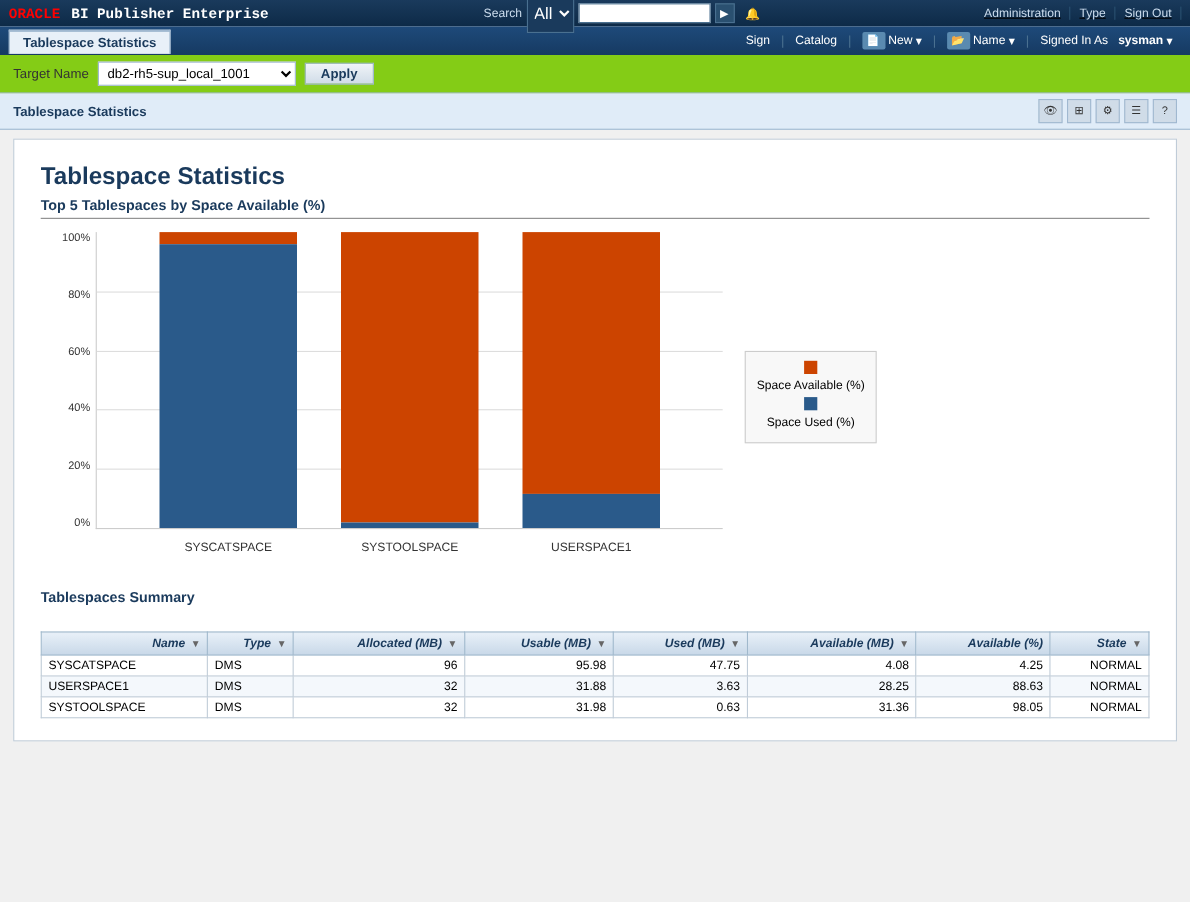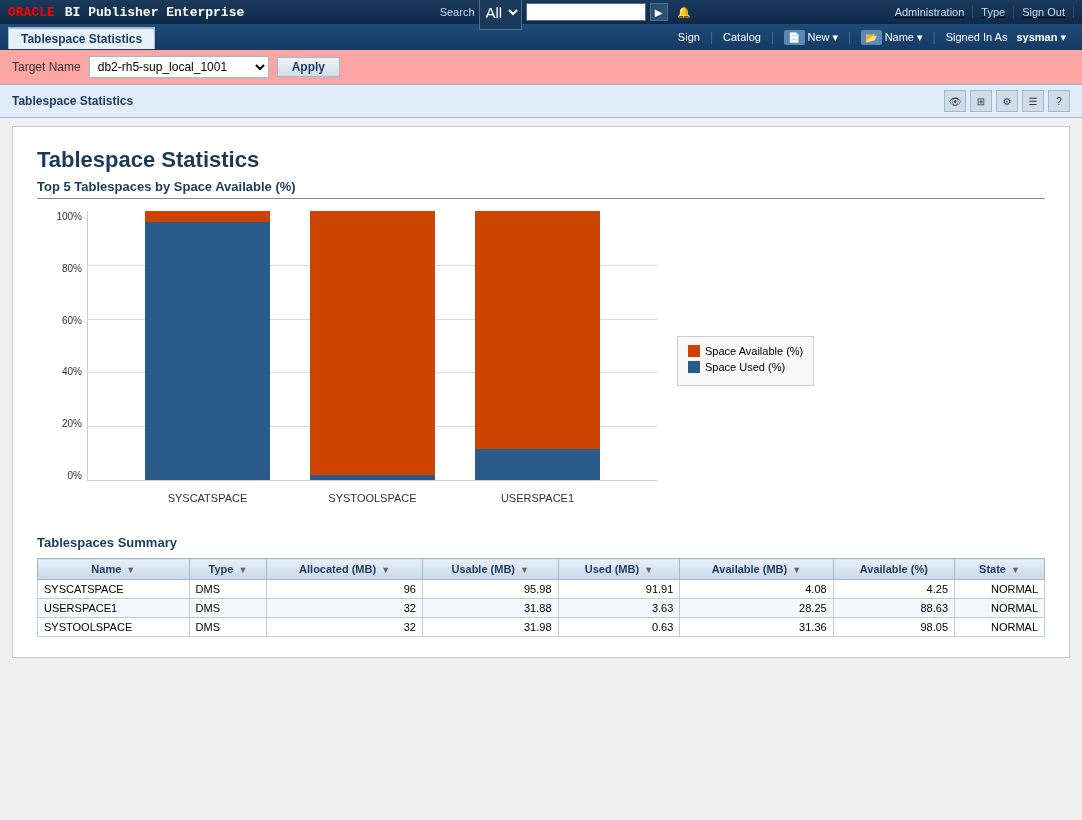--- a/index.html
+++ b/index.html
@@ -47,21 +47,21 @@
       padding: 3px 12px; font-size: 12px; font-weight: bold; color: #1a3a5c; cursor: pointer; margin-top: 2px;
     }
     #second-nav-right { display: flex; align-items: center; gap: 2px; }
     .nav-btn {
       color: #fff; font-size: 11px; padding: 2px 8px; cursor: pointer; display: flex; align-items: center; gap: 3px;
     }
     .nav-divider { color: #4a7090; }
 
     
     #toolbar {
-      background: #fca5a5; border-bottom: 1px solid #a0b8d0; padding: 6px 12px; display: flex; align-items: center; gap: 8px;
+      background: #84cc16; border-bottom: 1px solid #a0b8d0; padding: 6px 12px; display: flex; align-items: center; gap: 8px;
     }
     #target-label { font-size: 12px; color: #333; }
     #target-select {
       font-size: 12px; height: 22px; padding: 0 4px; border: 1px solid #a0b8d0; background: #fff; min-width: 180px;
     }
     #apply-btn {
       background: linear-gradient(to bottom, #f0f4f8, #d0dce8);
       border: 1px solid #a0b8d0; padding: 2px 14px; font-size: 12px; cursor: pointer; color: #1a3a5c; font-weight: bold;
     }
 
@@ -93,30 +93,30 @@
     .y-label { font-size: 10px; color: #333; }
     #chart-body { position: absolute; left: 50px; right: 0; top: 0; bottom: 30px; border-left: 1px solid #ccc; border-bottom: 1px solid #ccc; }
     .h-grid { position: absolute; left: 0; right: 0; border-top: 1px solid #ddd; }
     .bar-group { position: absolute; bottom: 0; display: flex; flex-direction: column; width: 120px; }
     .bar-available { background: #cc4400; }
     .bar-used { background: #2a5a8a; }
     .bar-label { position: absolute; bottom: -24px; left: 0; right: 0; text-align: center; font-size: 11px; color: #333; }
 
     
     #chart-legend { margin-left: 20px; padding: 8px 10px; border: 1px solid #ccc; background: #f8f8f8; align-self: center; min-width: 110px; }
-    .legend-item { display: flex; align-items: center; gap: 5px; margin-bottom: 4px; font-size: 11px; }
+    .legend-item { display: flex; align-items: center; gap: 5px; margin-bottom: 4px; font-size: 11px; flex-direction: column; }
     .legend-color { width: 12px; height: 12px; flex-shrink: 0; }
 
     
     #table-section {}
-    #table-heading { font-size: 13px; font-weight: bold; color: #1a3a5c; margin-bottom: 8px; }
+    #table-heading { font-size: 13px; font-weight: bold; color: #1a3a5c; margin-bottom: 24px; }
     #summary-table { border-collapse: collapse; width: 100%; font-size: 11px; }
     #summary-table th {
       background: linear-gradient(to bottom, #e8f0f8, #c8d8e8);
-      border: 1px solid #a0b8cc; padding: 4px 6px; text-align: center; color: #1a3a5c; font-weight: bold; white-space: nowrap;
+      border: 1px solid #a0b8cc; padding: 4px 6px; text-align: right; color: #1a3a5c; font-weight: bold; white-space: nowrap; font-style: italic;
     }
     #summary-table td {
       border: 1px solid #c0ccd8; padding: 3px 6px; background: #fff;
     }
     #summary-table tr:nth-child(even) td { background: #f4f8fc; }
     .col-sort { font-size: 9px; color: #666; margin-left: 2px; }
     .num-cell { text-align: right; }
   </style>
 </head>
 <body>
@@ -255,21 +255,21 @@
           <th>Available (%)</th>
           <th>State <span class="col-sort">▼</span></th>
         </tr>
       </thead>
       <tbody id="table-body">
       <tr>
             <td>SYSCATSPACE</td>
             <td>DMS</td>
             <td class="num-cell">96</td>
             <td class="num-cell">95.98</td>
-            <td class="num-cell">91.91</td>
+            <td class="num-cell">47.75</td>
             <td class="num-cell">4.08</td>
             <td class="num-cell">4.25</td>
             <td class="num-cell">NORMAL</td>
           </tr>
           <tr>
             <td>USERSPACE1</td>
             <td>DMS</td>
             <td class="num-cell">32</td>
             <td class="num-cell">31.88</td>
             <td class="num-cell">3.63</td>

